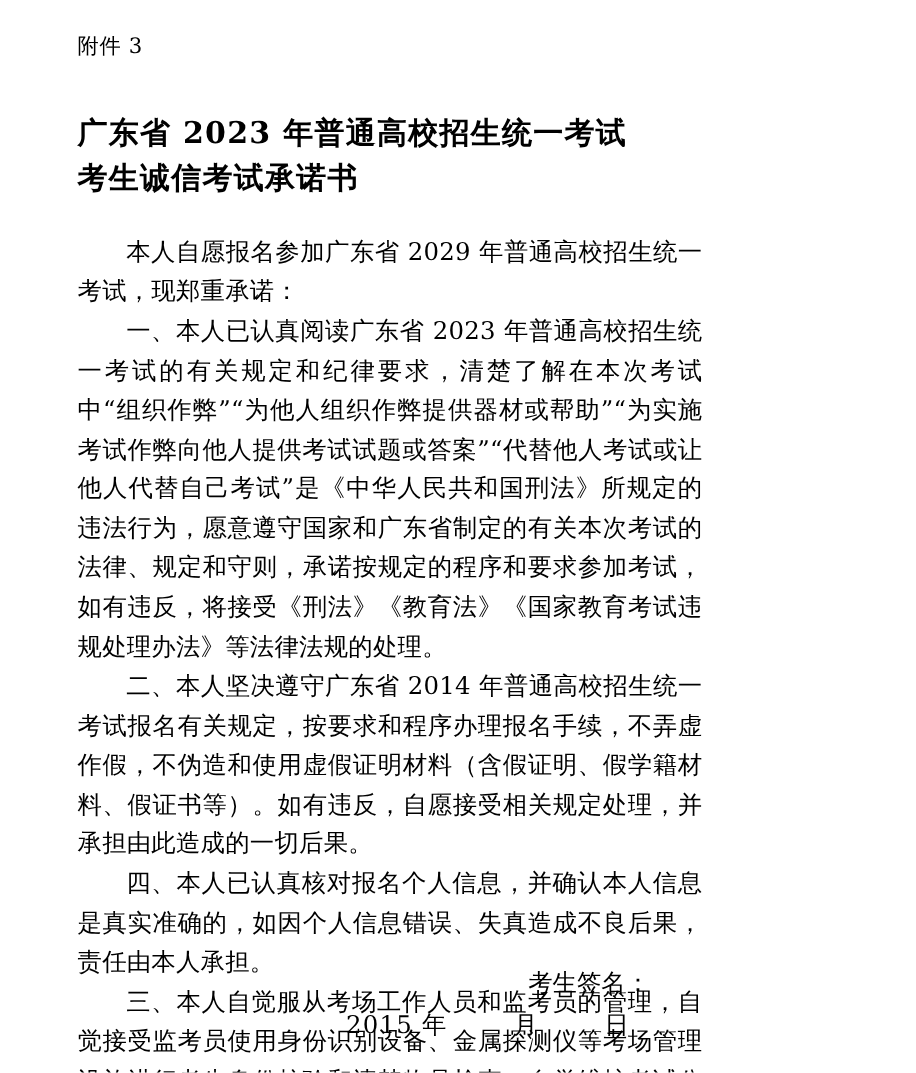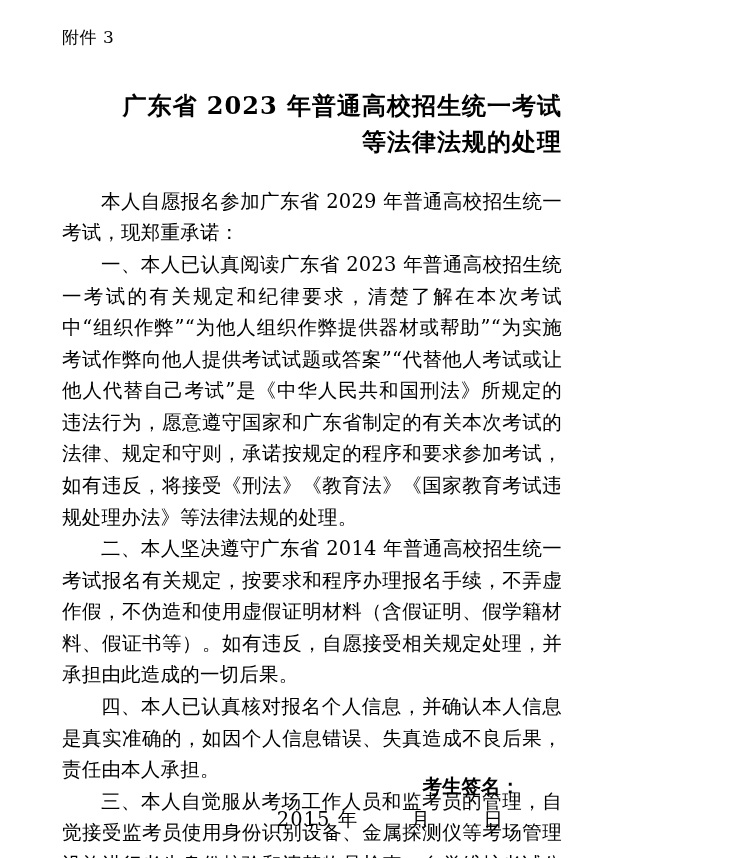--- a/index.html
+++ b/index.html
@@ -23,21 +23,21 @@
     position: relative;
   }
   .attachment-label {
     font-size: 17px;
     letter-spacing: 0.5px;
     margin-top: 8px;
     margin-bottom: 0;
     line-height: 1.4;
   }
   .title-block {
-    text-align: right;
+    text-align: left;
     margin-top: 38px;
     margin-bottom: 0;
   }
   .title-line {
     font-size: 24px;
     font-weight: bold;
     letter-spacing: 1px;
     line-height: 1.5;
     white-space: nowrap;
   }
@@ -57,41 +57,40 @@
     position: absolute;
     left: 62px;
     right: 62px;
     bottom: 22px;
     text-align: right;
     font-size: 19.5px;
     line-height: 1.7;
   }
   .sign-name {
     padding-right: 42px;
-    font-weight: bold;
   }
   .sign-date {
     padding-right: 58px;
     letter-spacing: 1px;
   }
   .sign-date .gap {
     display: inline-block;
     width: 38px;
   }
 </style>
 </head>
 <body>
 
 <div class="page">
 
   <div class="attachment-label">附件 3</div>
 
   <div class="title-block">
     <div class="title-line">广东省 2023 年普通高校招生统一考试</div>
-    <div class="title-line">等法律法规的处理</div>
+    <div class="title-line">考生诚信考试承诺书</div>
   </div>
 
   <div class="body-block">
     <p class="para">本人自愿报名参加广东省 2029 年普通高校招生统一考试，现郑重承诺：</p>
     <p class="para">一、本人已认真阅读广东省 2023 年普通高校招生统一考试的有关规定和纪律要求，清楚了解在本次考试中“组织作弊”“为他人组织作弊提供器材或帮助”“为实施考试作弊向他人提供考试试题或答案”“代替他人考试或让他人代替自己考试”是《中华人民共和国刑法》所规定的违法行为，愿意遵守国家和广东省制定的有关本次考试的法律、规定和守则，承诺按规定的程序和要求参加考试，如有违反，将接受《刑法》《教育法》《国家教育考试违规处理办法》等法律法规的处理。</p>
     <p class="para">二、本人坚决遵守广东省 2014 年普通高校招生统一考试报名有关规定，按要求和程序办理报名手续，不弄虚作假，不伪造和使用虚假证明材料（含假证明、假学籍材料、假证书等）。如有违反，自愿接受相关规定处理，并承担由此造成的一切后果。</p>
     <p class="para">四、本人已认真核对报名个人信息，并确认本人信息是真实准确的，如因个人信息错误、失真造成不良后果，责任由本人承担。</p>
     <p class="para">三、本人自觉服从考场工作人员和监考员的管理，自觉接受监考员使用身份识别设备、金属探测仪等考场管理设施进行考生身份核验和违禁物品检查，自觉维护考试公平，遵守考试纪律，做到诚信考试、守纪考试、文明考试。</p>
   </div>
 

